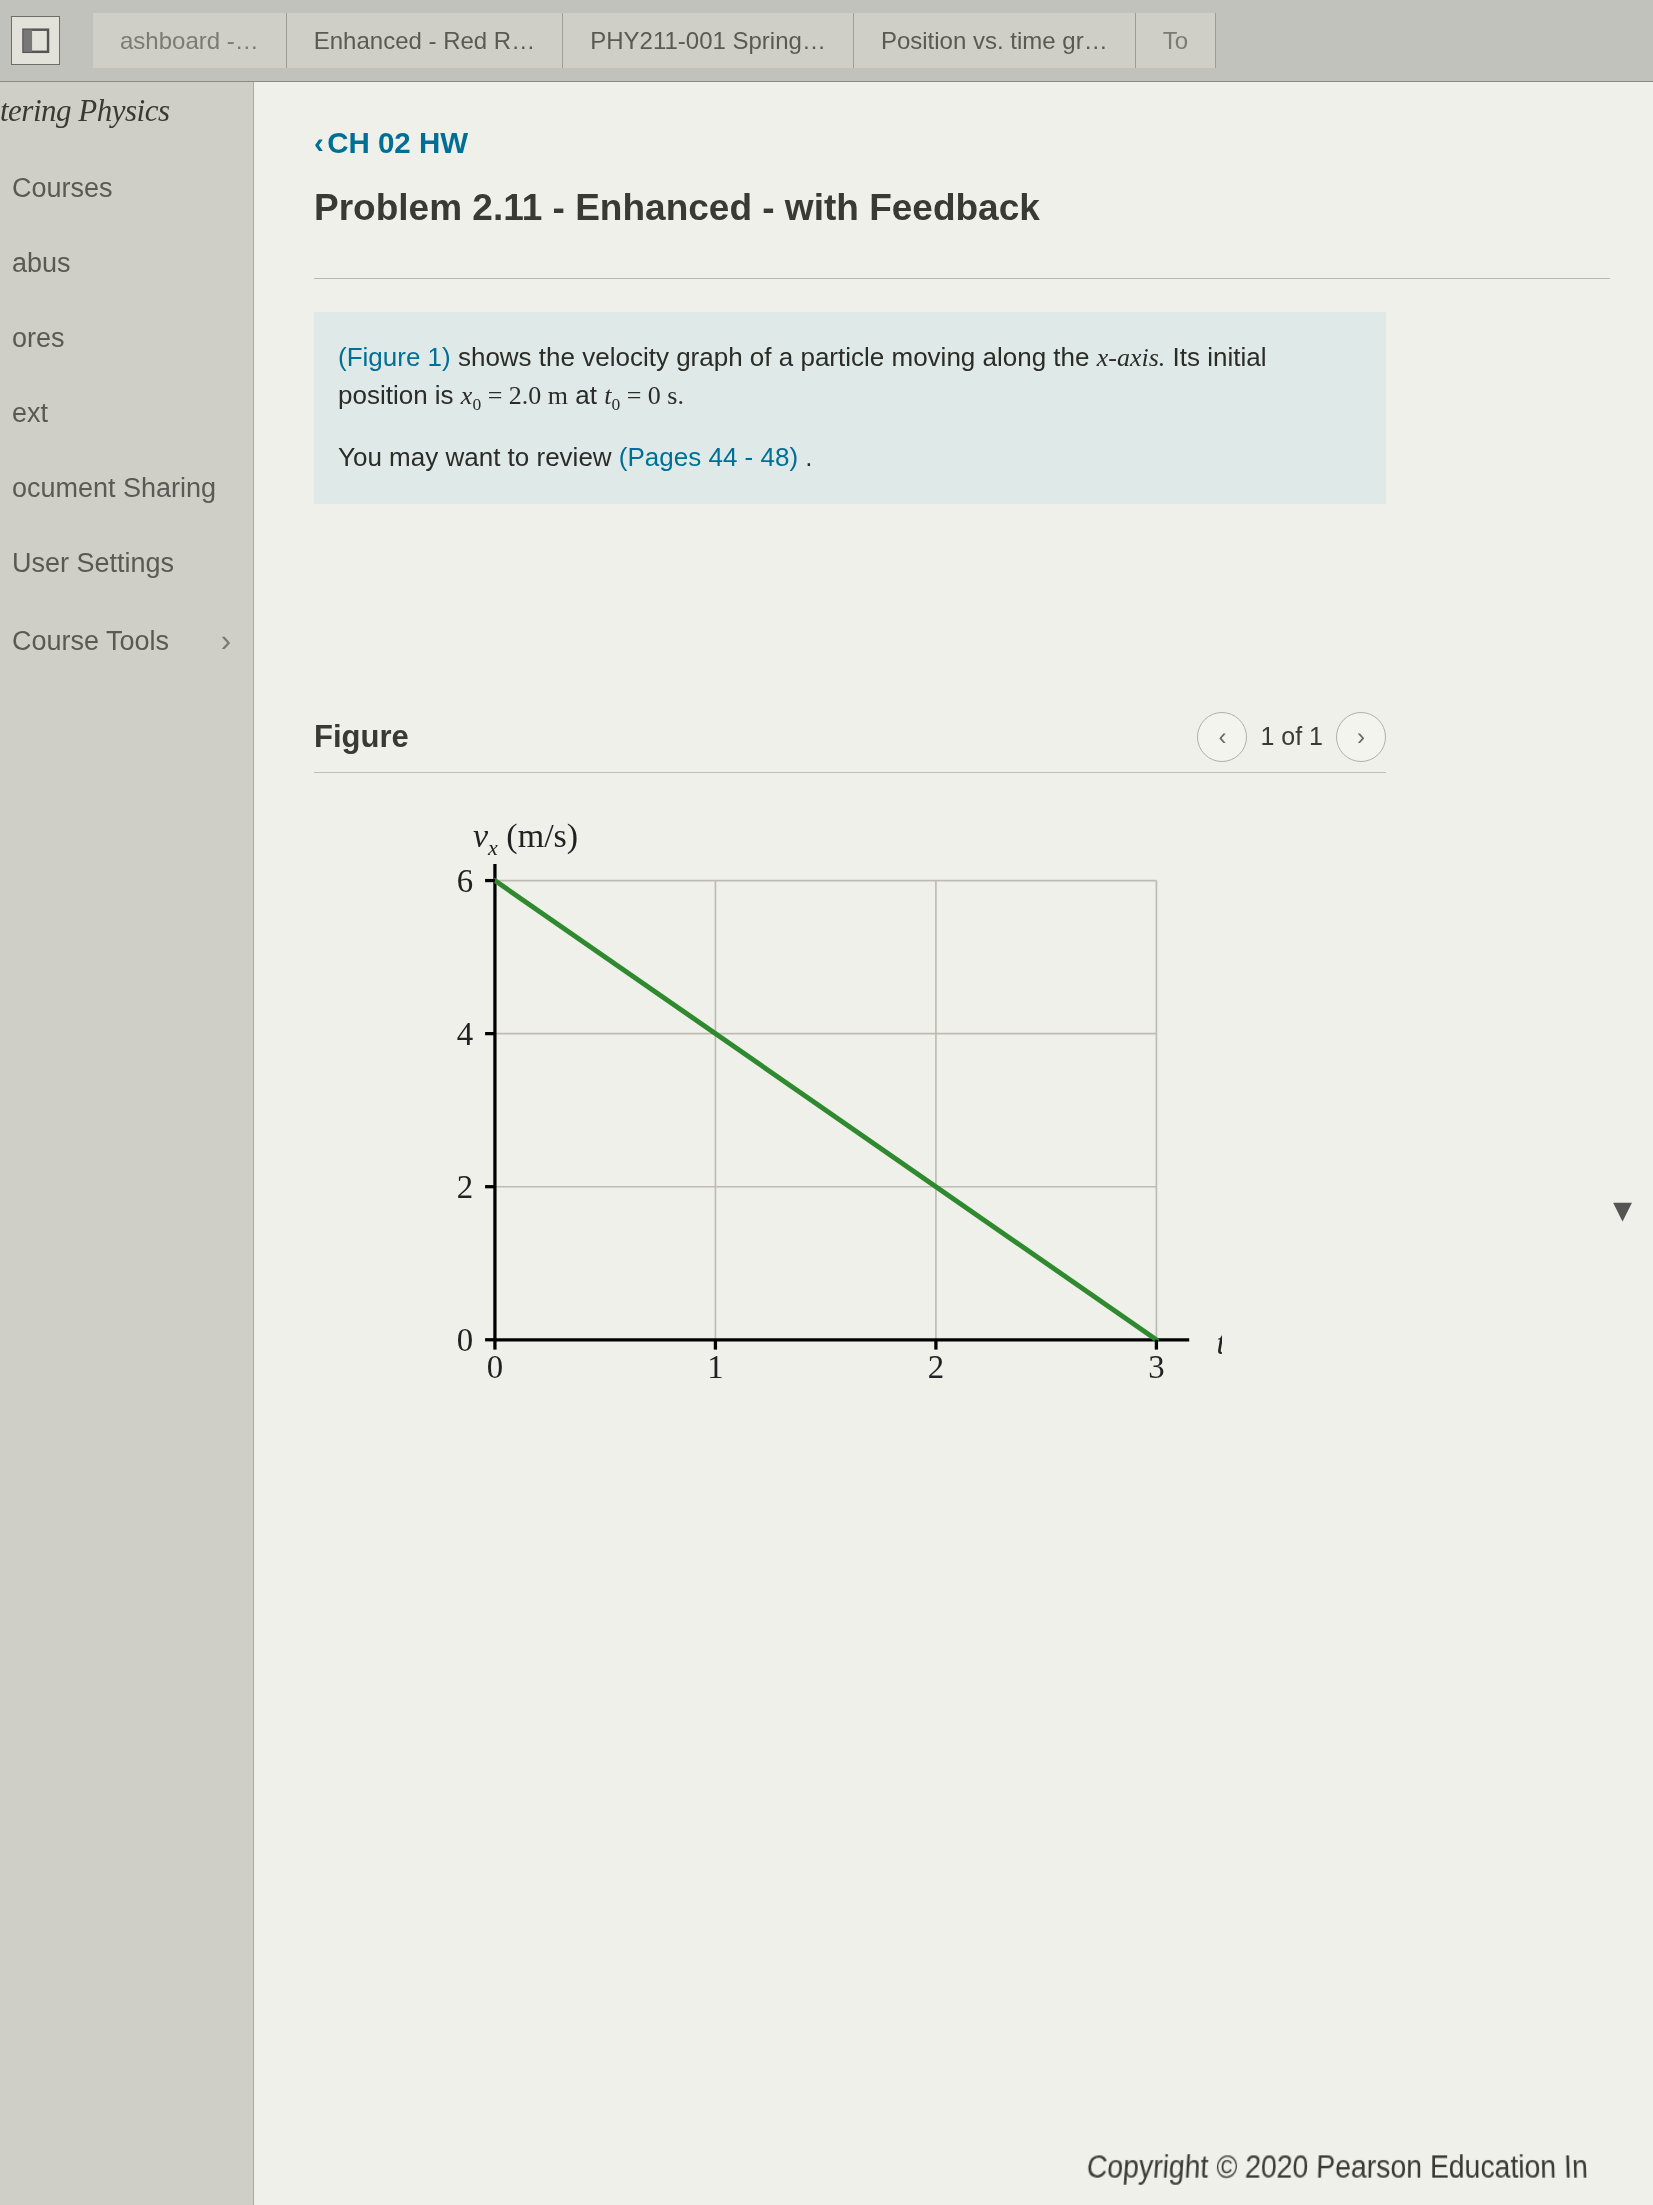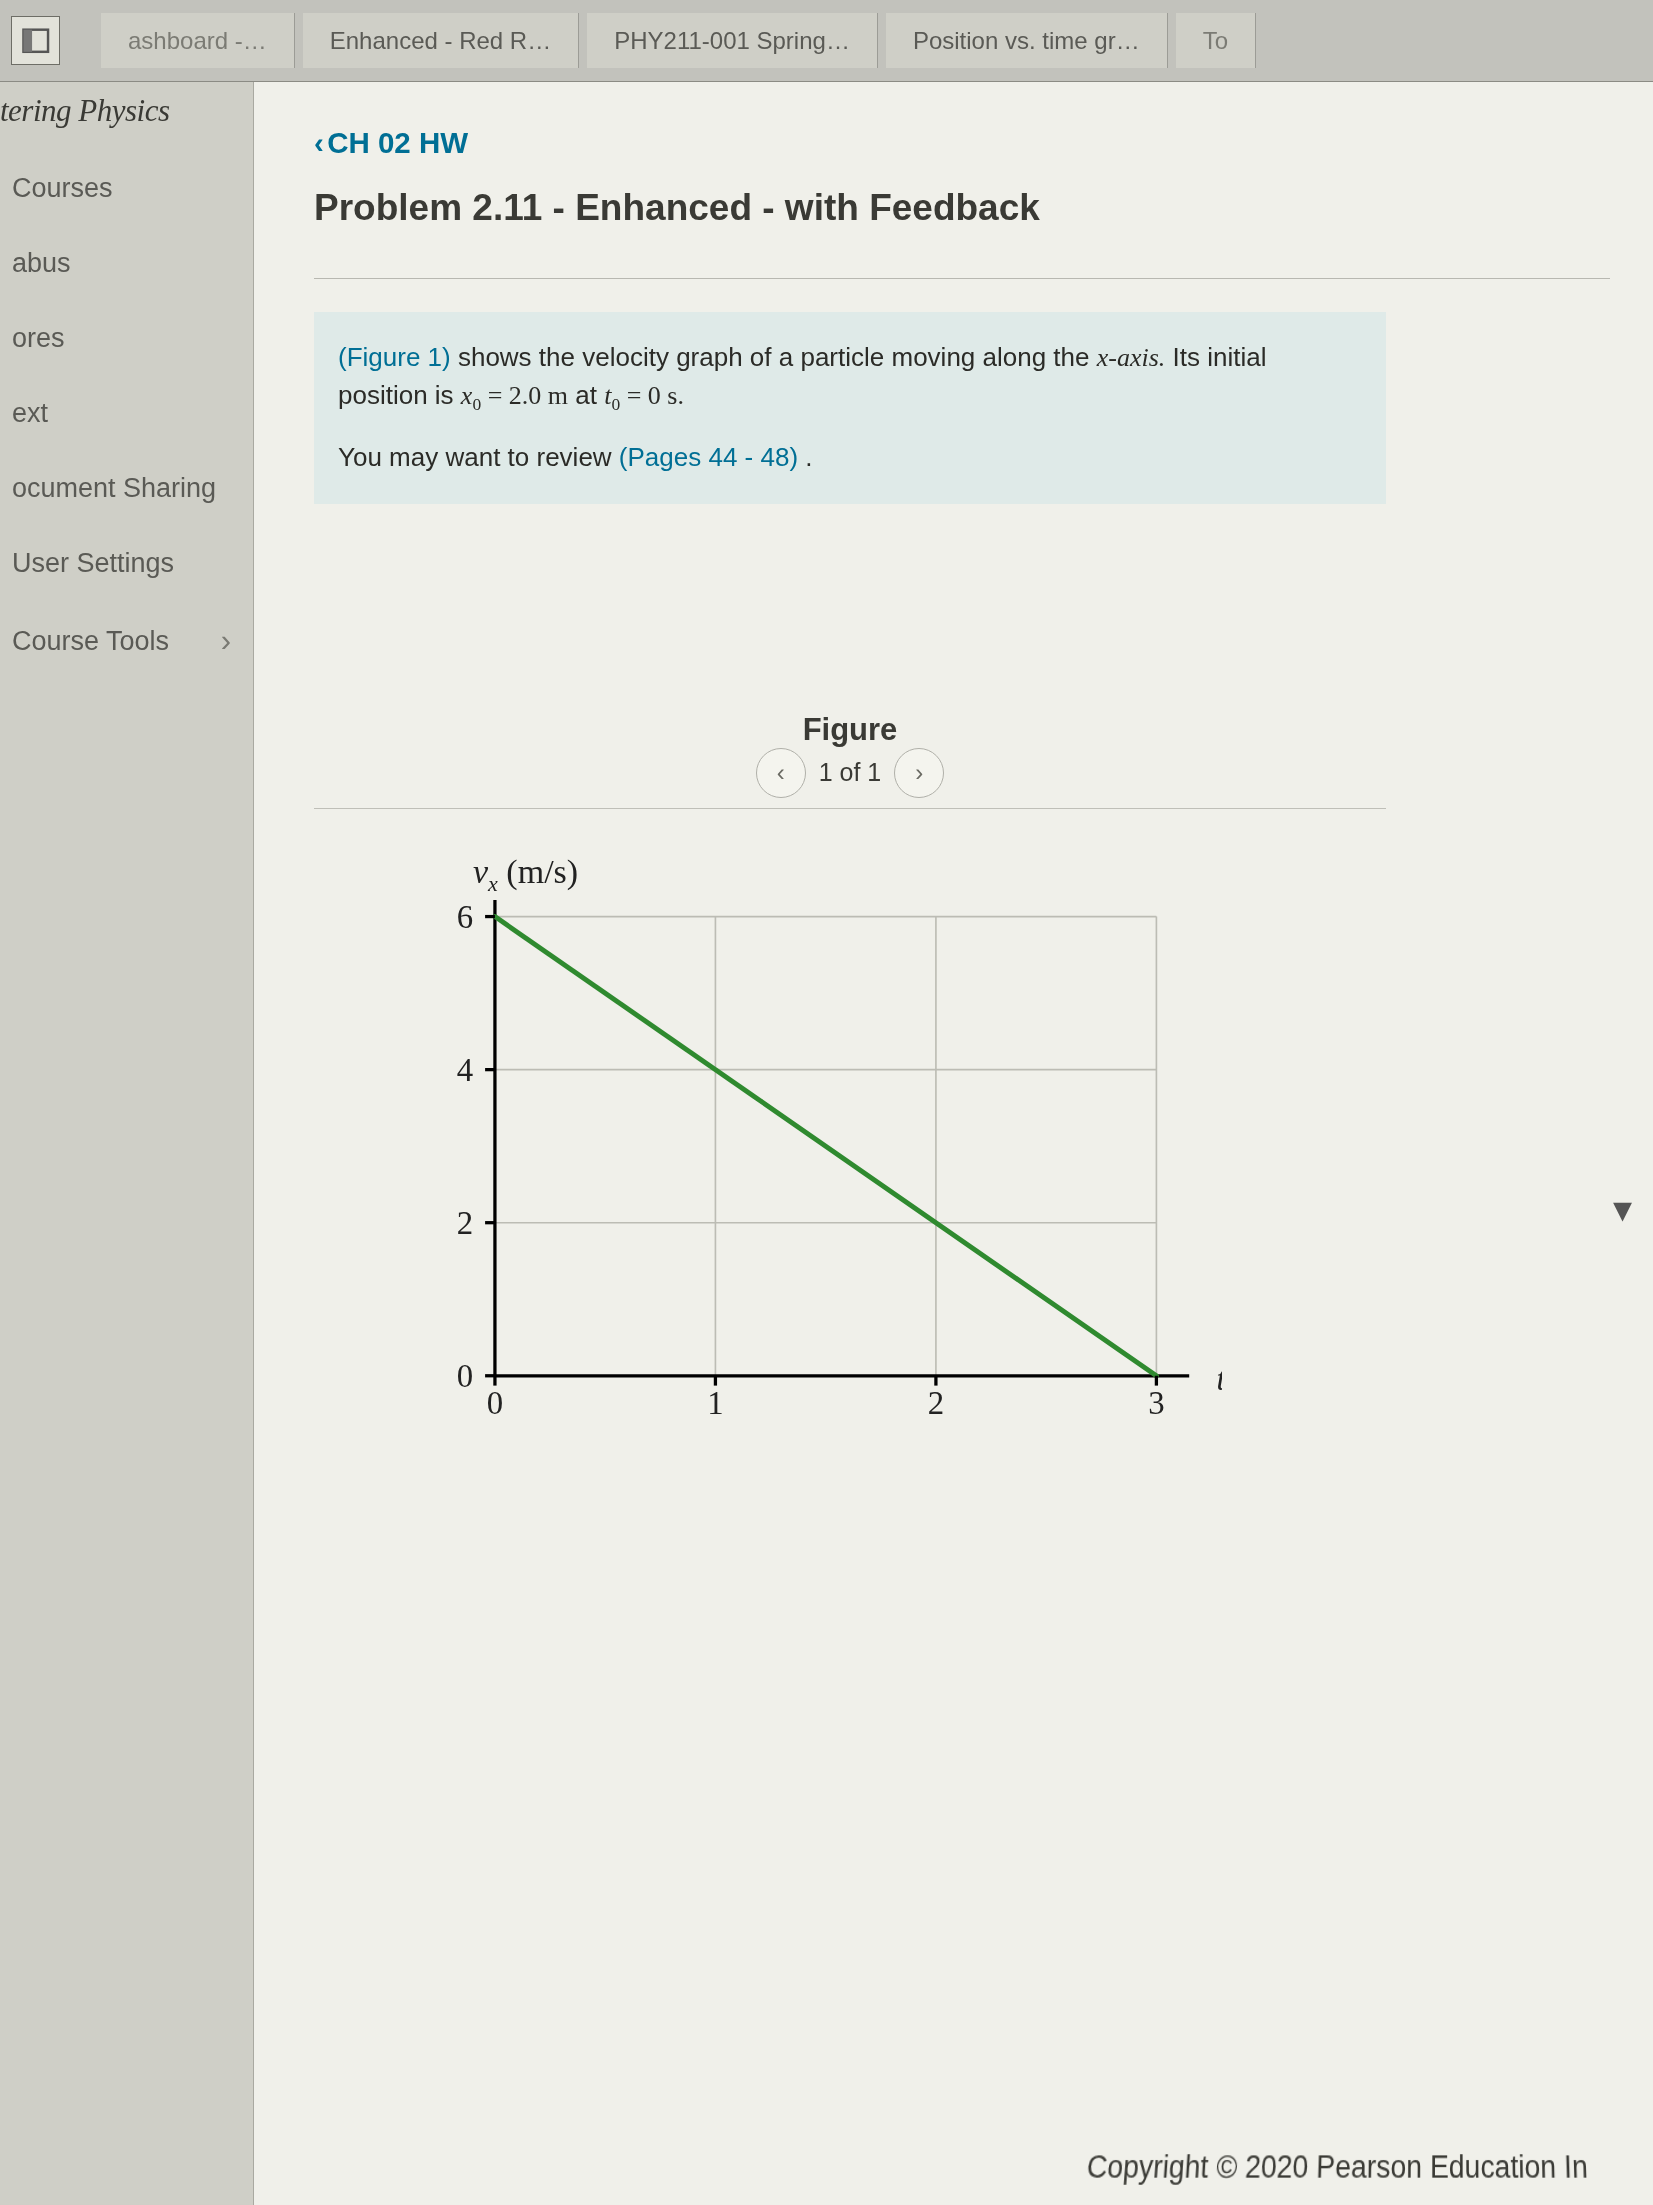--- a/index.html
+++ b/index.html
@@ -16,21 +16,21 @@
     position: relative;
     transform-origin: top left;
   }
 
   
   .tabstrip {
     height: 82px;
     background: #c2c2bc;
     display: flex;
     align-items: center;
-    gap: 8px;
+    gap: 0;
     padding-left: 11px;
     border-bottom: 1.1px solid #8b8b84;
   }
   .sidepanel-btn {
     width: 49px; height: 49px;
     border: 1.1px solid #6d6d66;
     background: #e2e2da;
     display:flex;align-items:center;justify-content:center;
     margin-right: 33px;
   }
@@ -127,21 +127,20 @@
   .figwrap {
     margin-top: 208px;
     max-width: 1072px;
   }
   .fighead {
     display:flex;
     align-items:center;
     justify-content:space-between;
     padding-bottom: 9.8px;
     border-bottom: 1.6px solid #bfbfb8;
-    flex-direction: column;
   }
   .figword {
     font-size: 31px;
     font-weight: bold;
     color:#3a3a35;
   }
   .pager {
     display:flex;
     align-items:center;
     gap: 13px;

